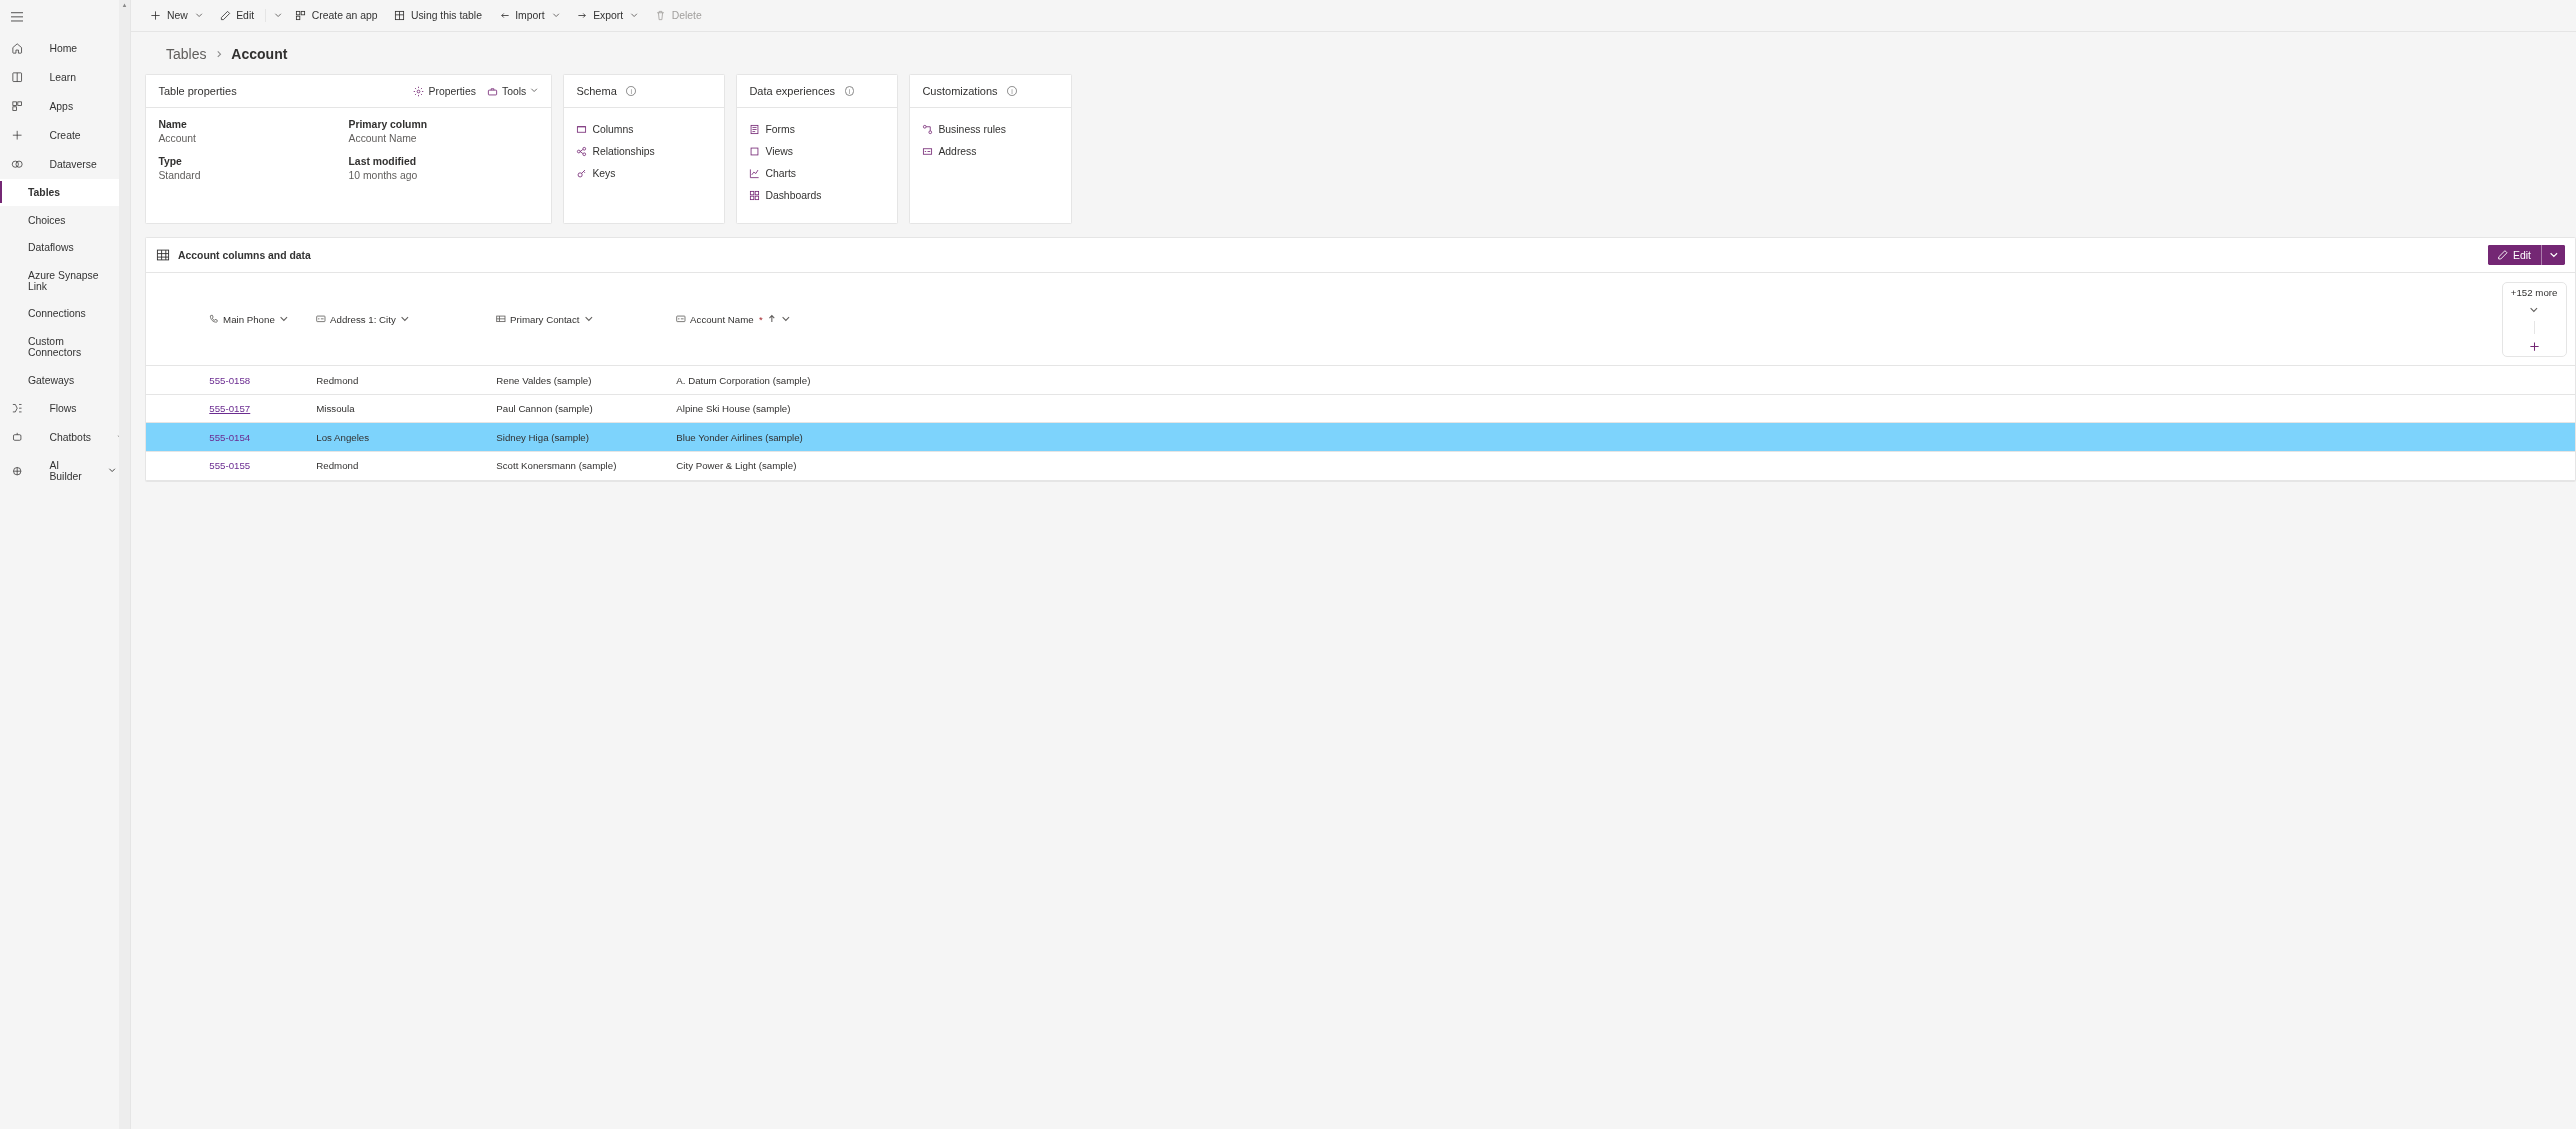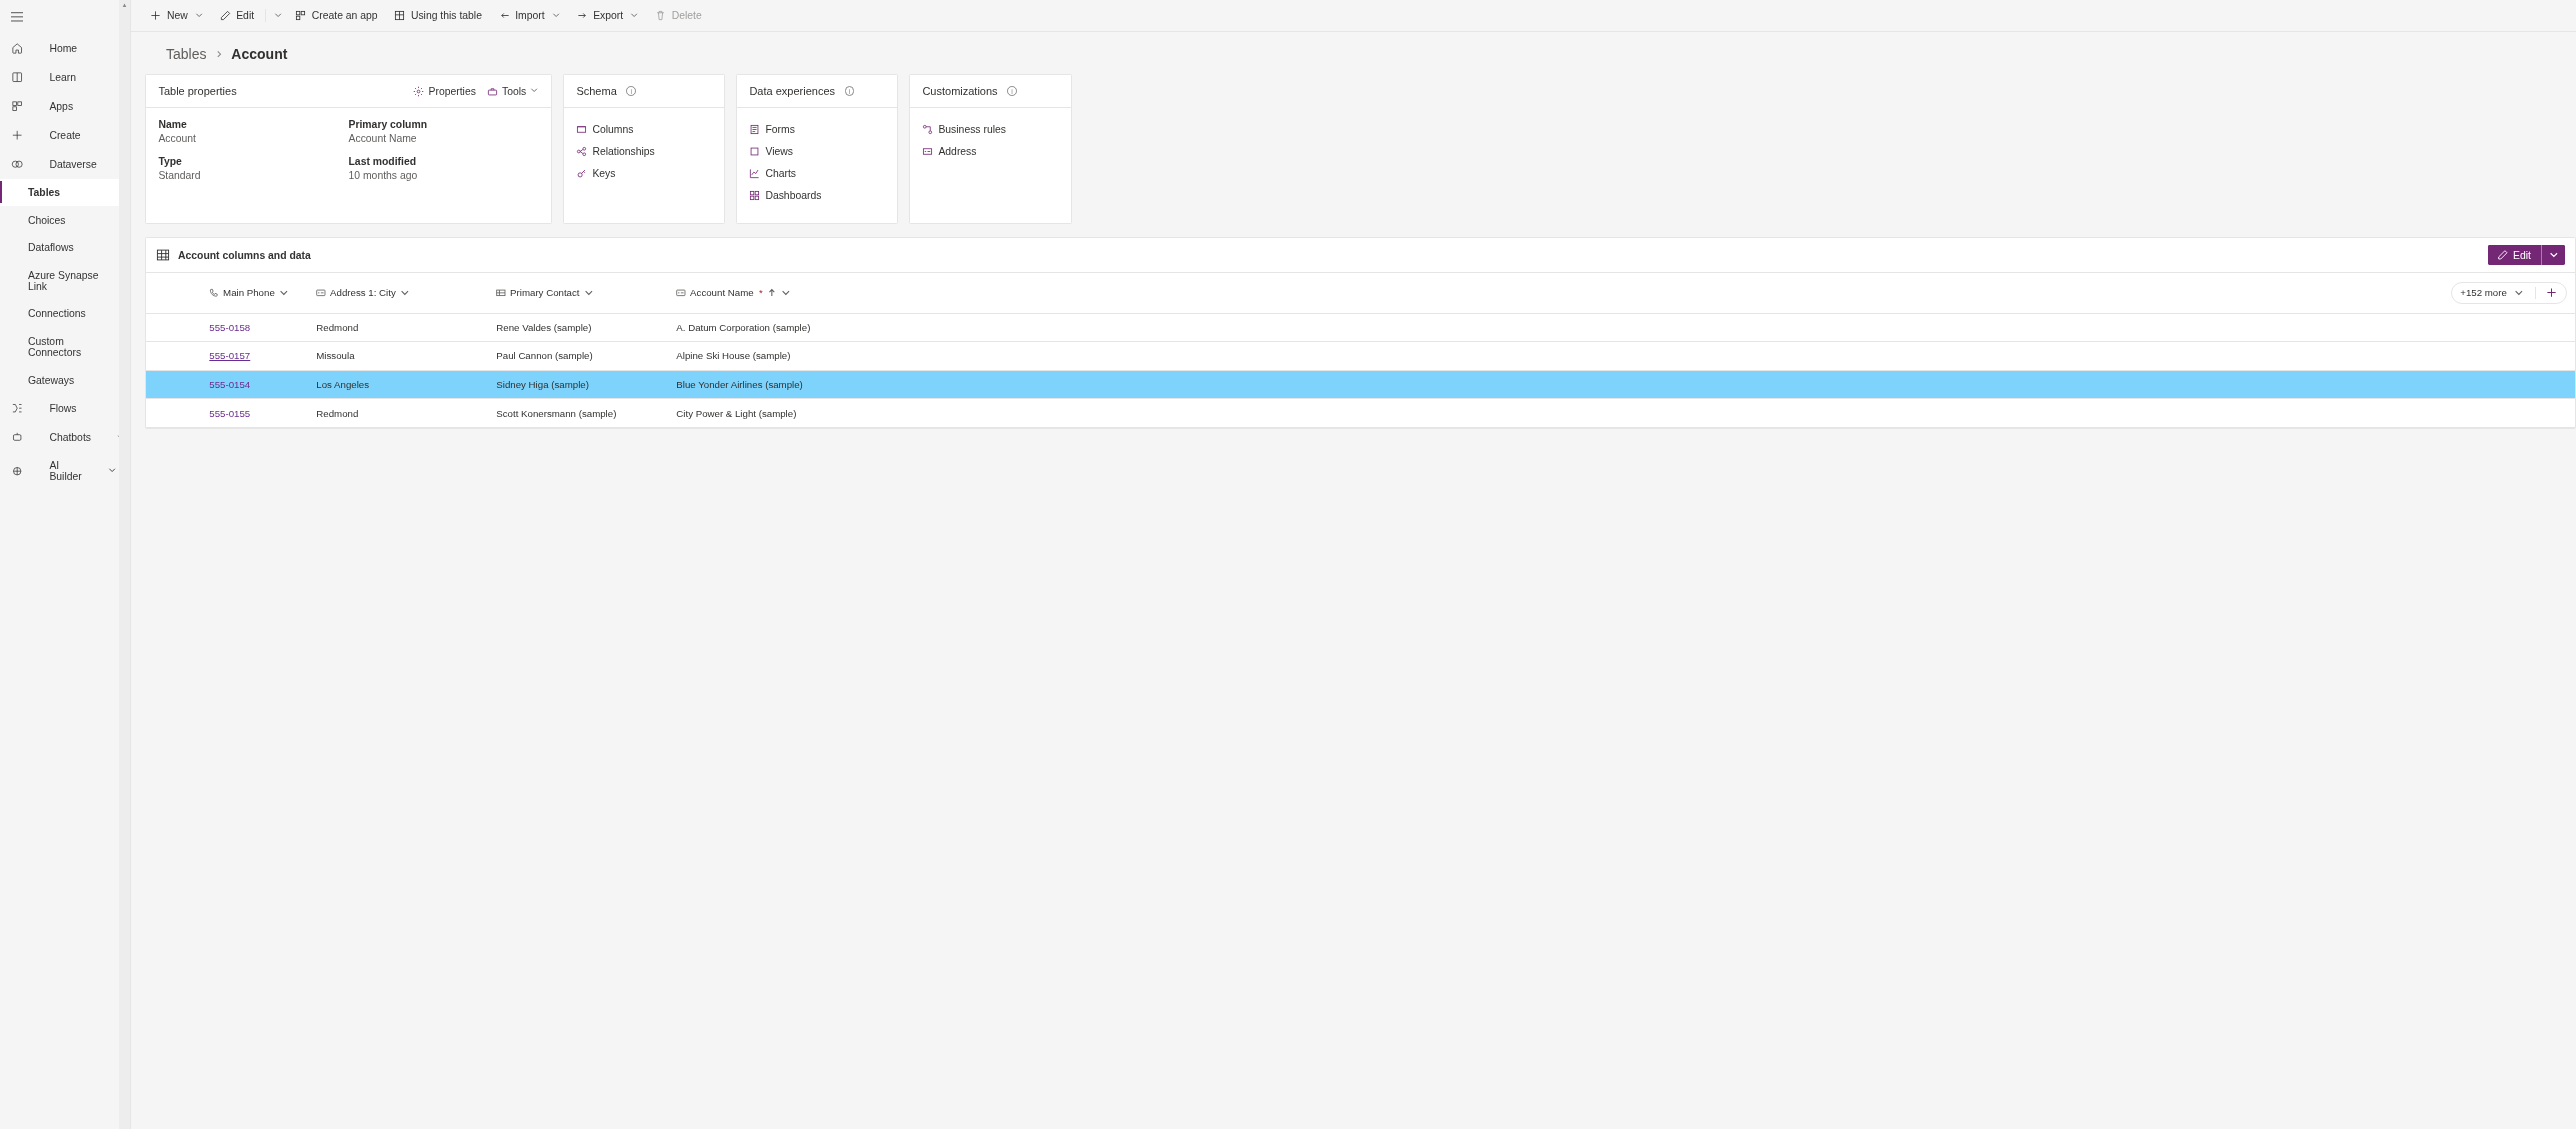--- a/index.html
+++ b/index.html
@@ -87,21 +87,21 @@
   .gcheck{flex:0 0 55px;}
   .col-phone{flex:0 0 107px;}
   .col-city{flex:0 0 180px;}
   .col-contact{flex:0 0 180px;}
   .col-name{flex:0 0 180px;}
   .col-more{flex:1;display:flex;justify-content:flex-end;align-items:center;gap:2.8px;}
   .grow{display:flex;border-bottom:0.7px solid var(--border);}
   .grow:hover,.grow.hover{background:#7dd3fc;}
   .grow .phone{color:var(--link);}
   .grow .phone.underline{text-decoration:underline;}
-  .addcol{display:flex;align-items:center;gap:7px;border:0.7px solid var(--border);border-radius:11px;padding:4.1px 8.3px;color:#323130;}
+  .addcol{display:flex;align-items:center;gap:7px;border:0.7px solid var(--border);border-radius:5px;padding:4.1px 8.3px;color:#323130;flex-direction:column;}
   .addcol svg.plus{color:var(--purple);width:11px;height:11px;}
 
   .caret svg,.chev svg{width:8.3px;height:8.3px;}
 </style>
 </head>
 <body>
 
 <nav class="sidebar">
   <div class="hamburger">
     <svg viewBox="0 0 18 14">

